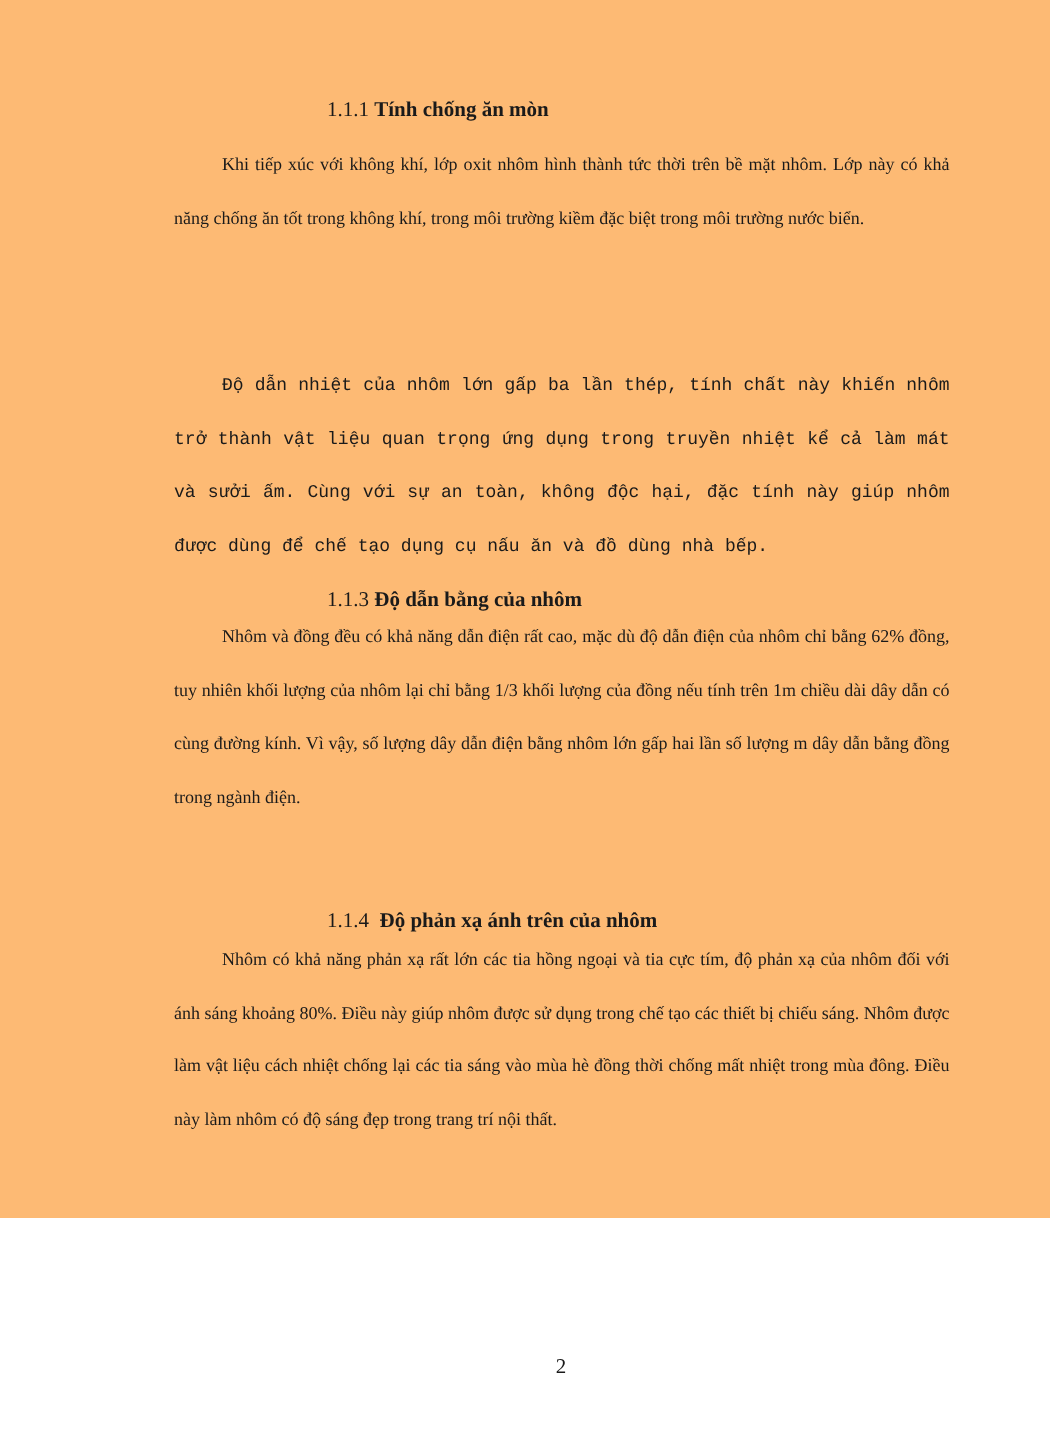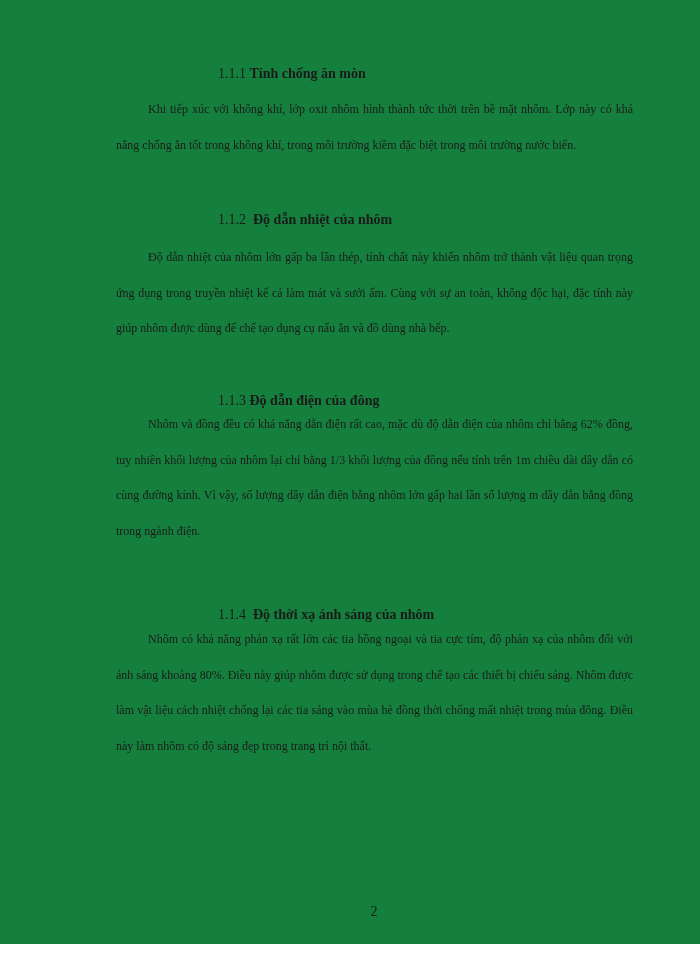--- a/index.html
+++ b/index.html
@@ -12,22 +12,22 @@
     height: 960px;
     position: relative;
     overflow: hidden;
     font-family: "Liberation Serif", "DejaVu Serif", serif;
     color: #1a1a1a;
   }
   .page {
     position: absolute;
     left: 0; top: 0;
     width: 700px;
-    height: 944px;
-    background: #15803d;
+    height: 812px;
+    background: #fdba74;
   }
   .heading {
     position: absolute;
     left: 218px;
     font-size: 14px;
     line-height: 18px;
     white-space: nowrap;
   }
   .heading .num { font-weight: normal; }
   .heading .title { font-weight: bold; }
@@ -55,33 +55,29 @@
 <body>
 
 <div class="page">
 
   <div class="heading" style="top:65px;">
     <span class="num">1.1.1</span>
     <span class="title">Tính chống ăn mòn</span>
   </div>
   <p class="para" style="top:92px;">Khi tiếp xúc với không khí, lớp oxit nhôm hình thành tức thời trên bề mặt nhôm. Lớp này có khả năng chống ăn tốt trong không khí, trong môi trường kiềm đặc biệt trong môi trường nước biển.</p>
 
-  <div class="heading" style="top:211px;">
-    <span class="num">1.1.2</span>&nbsp;
-    <span class="title">Độ dẫn nhiệt của nhôm</span>
-  </div>
-  <p class="para" style="top:240px;">Độ dẫn nhiệt của nhôm lớn gấp ba lần thép, tính chất này khiến nhôm trở thành vật liệu quan trọng ứng dụng trong truyền nhiệt kể cả làm mát và sưởi ấm. Cùng với sự an toàn, không độc hại, đặc tính này giúp nhôm được dùng để chế tạo dụng cụ nấu ăn và đồ dùng nhà bếp.</p>
+  <p class="para" style="top:240px;font-family:Liberation Mono, monospace;">Độ dẫn nhiệt của nhôm lớn gấp ba lần thép, tính chất này khiến nhôm trở thành vật liệu quan trọng ứng dụng trong truyền nhiệt kể cả làm mát và sưởi ấm. Cùng với sự an toàn, không độc hại, đặc tính này giúp nhôm được dùng để chế tạo dụng cụ nấu ăn và đồ dùng nhà bếp.</p>
 
   <div class="heading" style="top:392px;">
     <span class="num">1.1.3</span>
-    <span class="title">Độ dẫn điện của đông</span>
+    <span class="title">Độ dẫn bằng của nhôm</span>
   </div>
   <p class="para" style="top:407px;">Nhôm và đồng đều có khả năng dẫn điện rất cao, mặc dù độ dẫn điện của nhôm chỉ bằng 62% đồng, tuy nhiên khối lượng của nhôm lại chỉ bằng 1/3 khối lượng của đồng nếu tính trên 1m chiều dài dây dẫn có cùng đường kính. Vì vậy, số lượng dây dẫn điện bằng nhôm lớn gấp hai lần số lượng m dây dẫn bằng đồng trong ngành điện.</p>
 
   <div class="heading" style="top:606px;">
     <span class="num">1.1.4</span>&nbsp;
-    <span class="title">Độ thời xạ ánh sáng của nhôm</span>
+    <span class="title">Độ phản xạ ánh trên của nhôm</span>
   </div>
   <p class="para" style="top:622px;">Nhôm có khả năng phản xạ rất lớn các tia hồng ngoại và tia cực tím, độ phản xạ của nhôm đối với ánh sáng khoảng 80%. Điều này giúp nhôm được sử dụng trong chế tạo các thiết bị chiếu sáng. Nhôm được làm vật liệu cách nhiệt chống lại các tia sáng vào mùa hè đồng thời chống mất nhiệt trong mùa đông. Điều này làm nhôm có độ sáng đẹp trong trang trí nội thất.</p>
 
   <div class="page-number">2</div>
 
 </div>
 
 </body></html>

